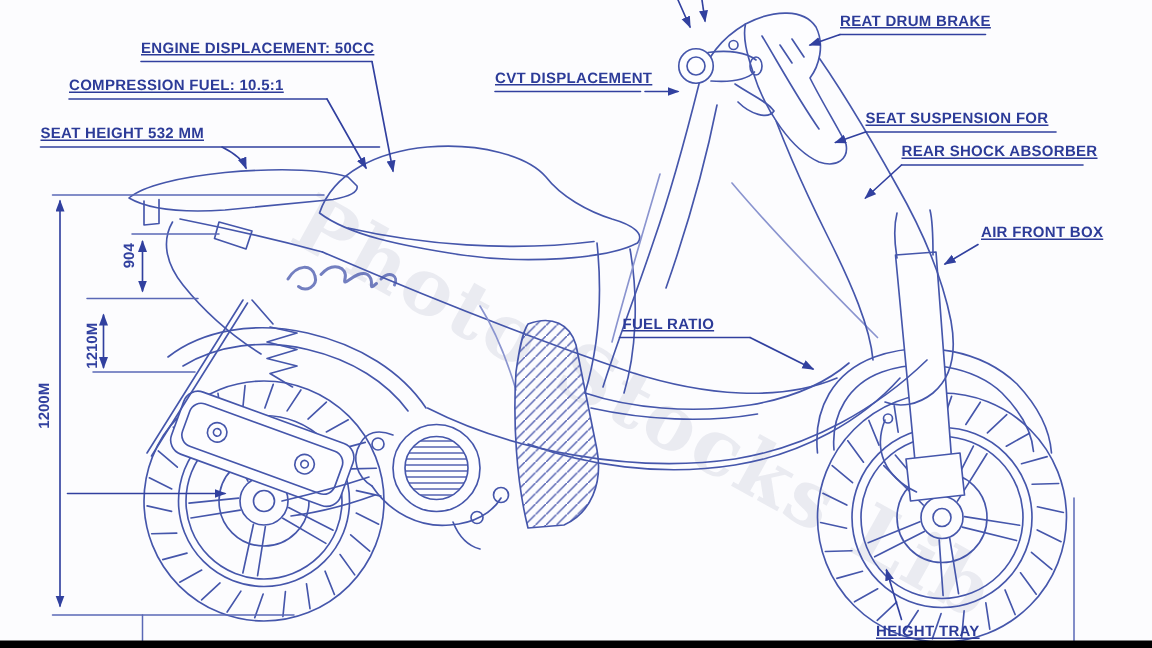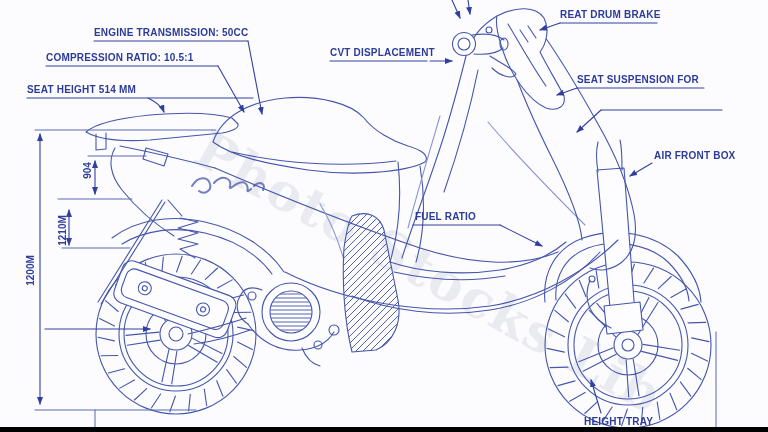--- a/index.html
+++ b/index.html
@@ -1,20 +1,20 @@
 <!DOCTYPE html>
 <html><head>
 <meta charset="utf-8">
 <style>
   html,body{margin:0;padding:0;background:#e8e8e8;}
   #stage{position:relative;width:768px;height:432px;background:#fcfcfe;overflow:hidden;
          font-family:"Liberation Sans",sans-serif;}
   svg{position:absolute;left:0;top:0;}
   .lbl{position:absolute;font:bold 10px "Liberation Sans",sans-serif;color:#2c3b98;
-       letter-spacing:.2px;white-space:nowrap;}
+       letter-spacing:.2px;white-space:nowrap;text-decoration:underline;}
   .dim{position:absolute;font:bold 10px "Liberation Sans",sans-serif;color:#31409f;
        transform:rotate(-90deg);transform-origin:center;white-space:nowrap;text-align:center;}
   #watermark{position:absolute;left:215px;top:118px;font:bold 52px "DejaVu Serif",serif;
        color:rgba(95,100,135,0.11);transform:rotate(29deg);transform-origin:left top;
        white-space:nowrap;letter-spacing:2px;}
   #bottombar{position:absolute;left:0;bottom:0;width:768px;height:5px;background:#000;}
 </style>
 </head>
 <body>
 
@@ -259,26 +259,27 @@
         <path d="M 88,156 L 146,156"></path>
         <path d="M 58,199 L 132,199"></path>
         <path d="M 62,248 L 130,248"></path>
         <path d="M 35,410 L 196,410"></path>
         <path d="M 95,410 L 95,431"></path>
         <path d="M 716,332 L 716,430"></path>
       </g>
     </g>
   </svg>
 
-  <div class="lbl" style="left:94px;top:27px">ENGINE TRANSMISSION: 50CC</div>
-  <div class="lbl" style="left:46px;top:52px">COMPRESSION RATIO: 10.5:1</div>
-  <div class="lbl" style="left:27px;top:84px">SEAT HEIGHT 514 MM</div>
+  <div class="lbl" style="left:94px;top:27px">ENGINE DISPLACEMENT: 50CC</div>
+  <div class="lbl" style="left:46px;top:52px">COMPRESSION FUEL: 10.5:1</div>
+  <div class="lbl" style="left:27px;top:84px">SEAT HEIGHT 532 MM</div>
   <div class="lbl" style="left:330px;top:47px">CVT DISPLACEMENT</div>
   <div class="lbl" style="left:560px;top:9px">REAT DRUM BRAKE</div>
   <div class="lbl" style="left:577px;top:74px">SEAT SUSPENSION FOR</div>
+  <div class="lbl" style="left:601px;top:96px">REAR SHOCK ABSORBER</div>
   <div class="lbl" style="left:654px;top:150px">AIR FRONT BOX</div>
   <div class="lbl" style="left:415px;top:211px">FUEL RATIO</div>
   <div class="lbl" style="left:584px;top:416px">HEIGHT TRAY</div>
 
   <div class="dim" style="left:11px;top:265px;width:38px">1200M</div>
   <div class="dim" style="left:43px;top:225px;width:38px">1210M</div>
   <div class="dim" style="left:76px;top:165px;width:22px">904</div>
 
   <div id="bottombar"></div>
 </div>

